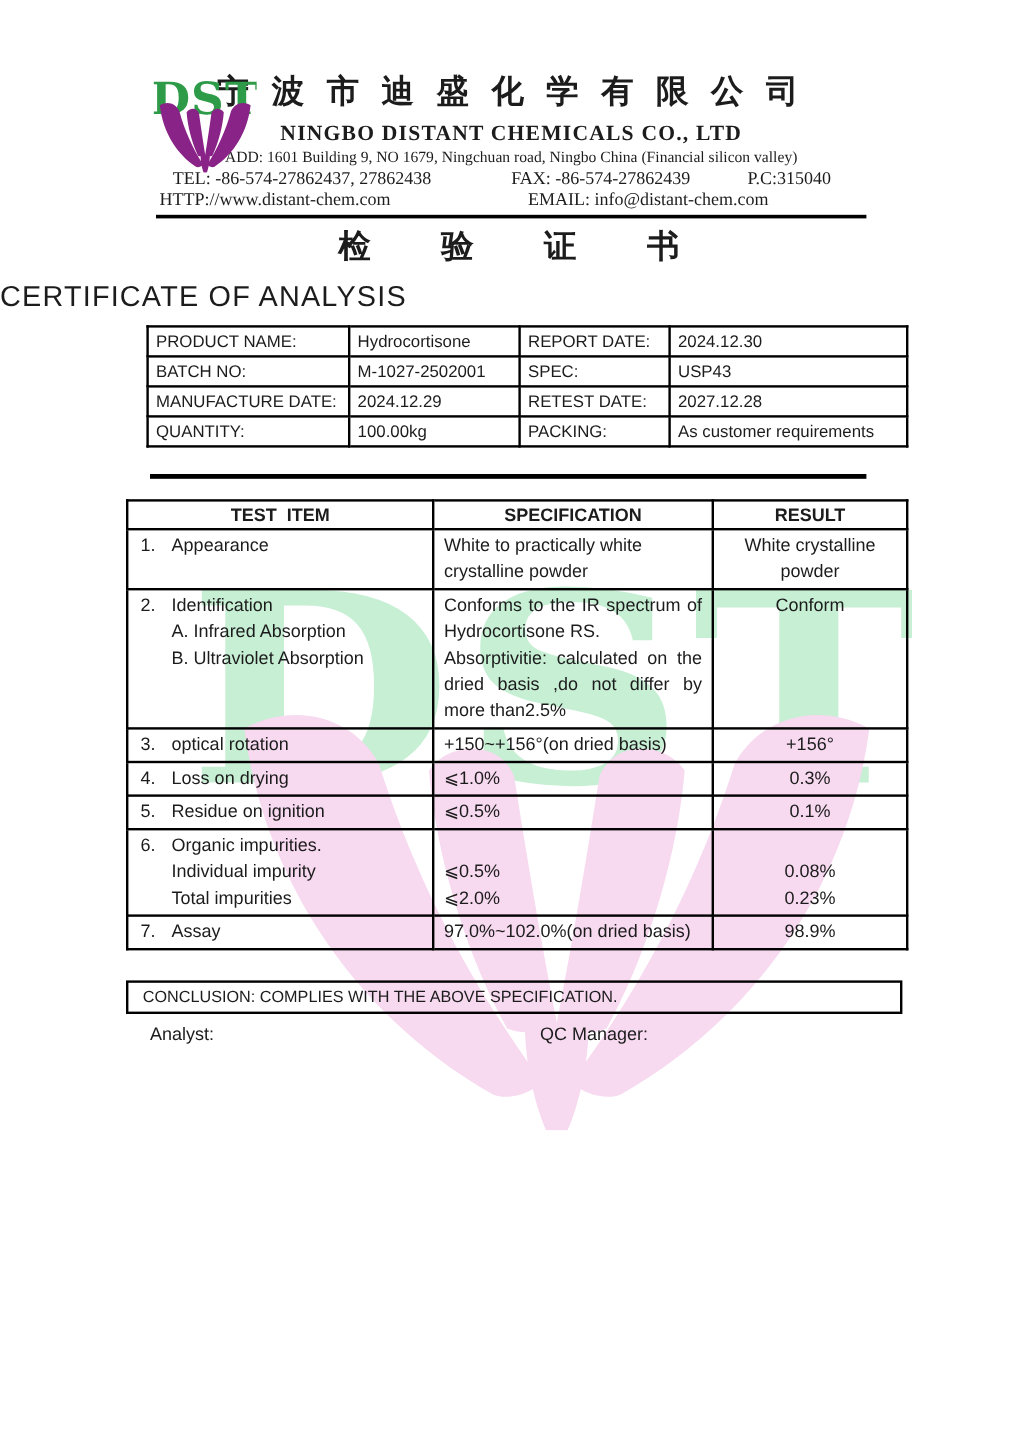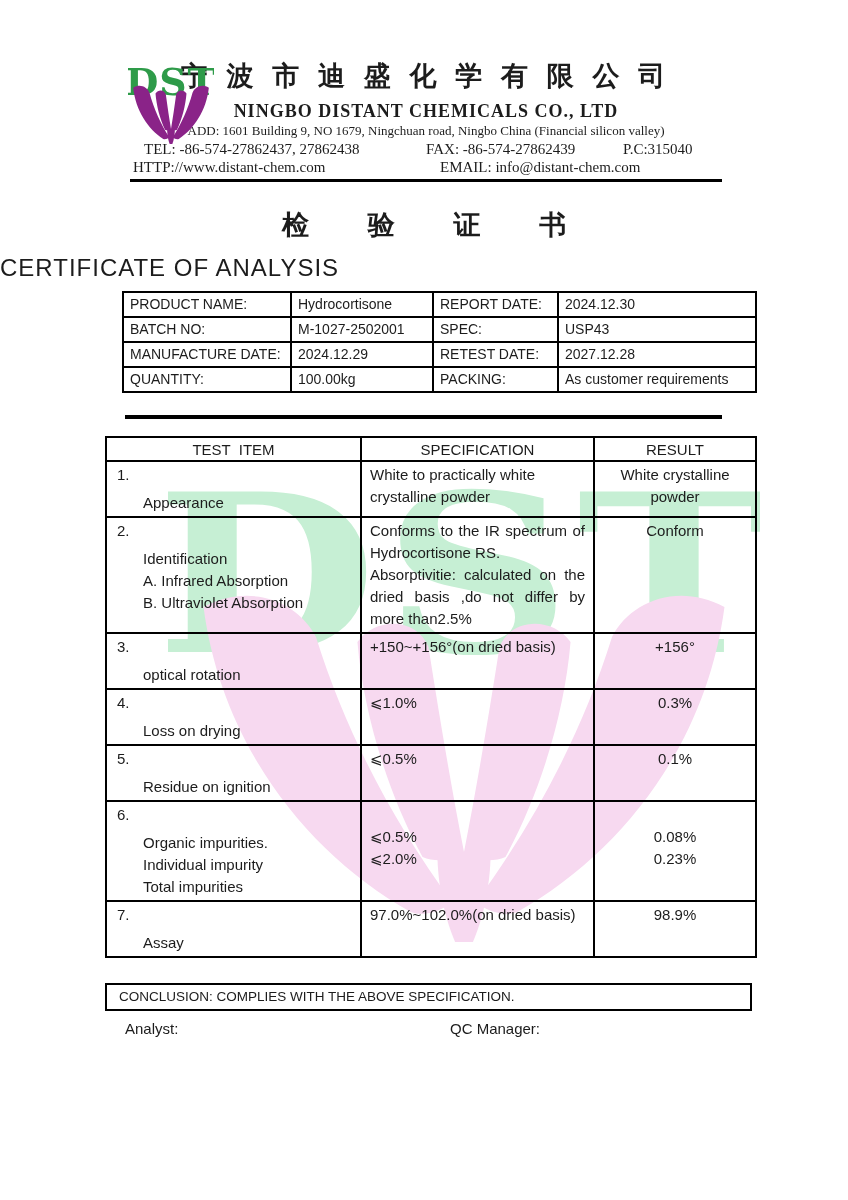--- a/index.html
+++ b/index.html
@@ -29,44 +29,44 @@
     text-align:center;letter-spacing:1px;}
   .cn-addr{font-size:14px;line-height:18px;margin-top:4px;text-align:center;}
   .addr-en{font-size:13px;line-height:18px;text-align:center;}
   .hrow{display:flex;font-size:15px;line-height:18px;}
   .hrow .tel{width:296px;padding-left:14px;box-sizing:border-box;}
   .hrow .fax{width:197px;}
   .hrow .http{width:310px;padding-left:3px;box-sizing:border-box;}
   .hrule{margin-top:3px;height:3px;background:#000;width:592px;}
 
   
-  .title-cn{margin-top:25px;text-align:center;font-size:27px;line-height:36px;
+  .title-cn{margin-top:5px;text-align:center;font-size:27px;line-height:36px;
     font-weight:bold;letter-spacing:26px;text-indent:26px;
     font-family:"Liberation Serif","DejaVu Serif",serif;}
   .title-en{margin-top:11px;text-align:left;font-size:24px;line-height:28px;
     letter-spacing:1px;font-family:"Liberation Sans","DejaVu Sans",sans-serif;}
 
   
   table{border-collapse:collapse;table-layout:fixed;}
   td,th{border:2px solid #000;vertical-align:top;box-sizing:border-box;}
   .info{margin:9px 0 0 122px;width:633px;font-size:14px;}
   .info td{height:24px;padding:2px 6px;line-height:19px;white-space:nowrap;overflow:hidden;margin-top:16px;}
 
   
   .divider{margin:22px 0 0 125px;width:597px;height:4px;background:#000;}
 
   
   .tests{margin:17px 0 0 105px;width:650px;font-size:15px;}
-  .tests th{height:24px;font-weight:normal;text-align:center;vertical-align:middle;
+  .tests th{height:24px;font-weight:bold;text-align:center;vertical-align:middle;
     white-space:pre;padding:0 4px;font-size:15px;}
   .tests td{padding:2px 8px;line-height:22px;}
   .ti-cell{padding:2px 0 !important;}
   .ti{display:flex;}
   .ti-num{flex:none;width:26px;padding-left:10px;}
-  .ti-text{flex:1;white-space:pre-line;margin-top:28px;}
+  .ti-text{flex:1;white-space:pre-line;}
   .pre{white-space:pre-line;}
   .spec{text-align:left;}
   .just{text-align:justify;}
   .res{text-align:center;}
 
   
   .conclusion{margin:25px 0 0 105px;width:647px;border:2px solid #000;
     box-sizing:border-box;padding:2px 4px 2px 12px;font-size:13.5px;line-height:20px;}
 
   

